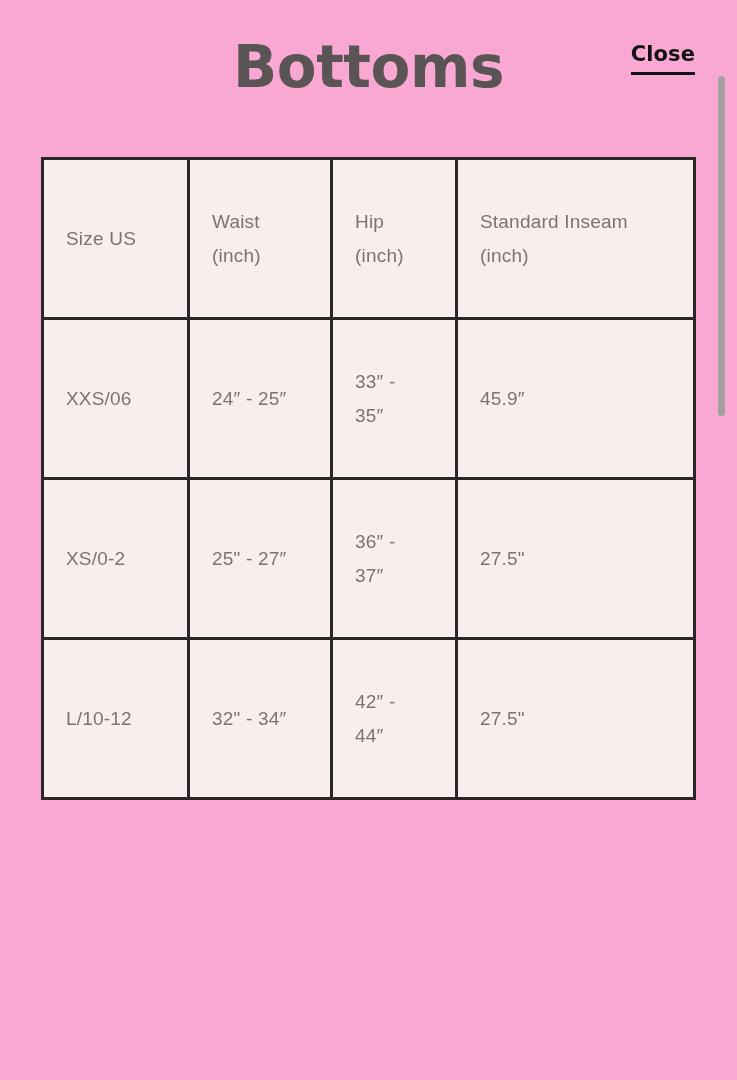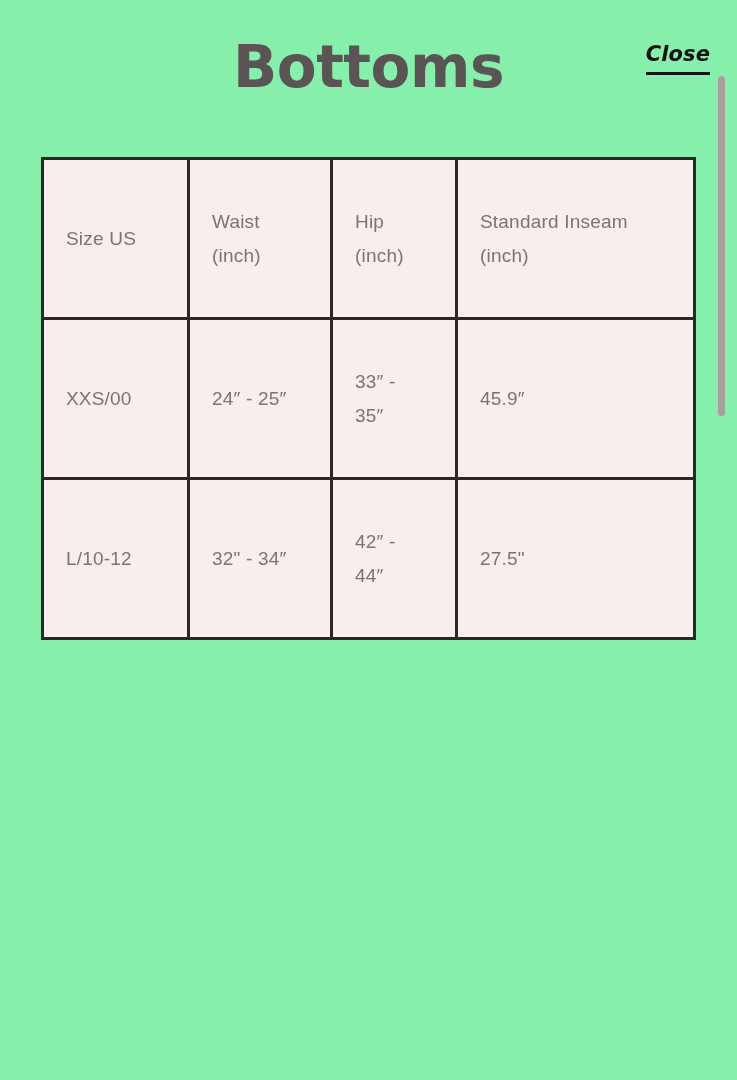--- a/index.html
+++ b/index.html
@@ -13,21 +13,21 @@
   body {
     background: #f8eeee;
     font-family: "Liberation Sans", sans-serif;
     position: relative;
   }
 
   #page {
     width: 737px;
     height: 1080px;
     position: relative;
-    background: #86efac;
+    background: #f9a8d4;
     overflow: hidden;
   }
 
   
   .header {
     position: relative;
     height: 152px;
   }
 
   .page-title {
@@ -39,26 +39,25 @@
     font-family: "DejaVu Sans", sans-serif;
     font-size: 58px;
     font-weight: 800;
     letter-spacing: -0.5px;
     color: #5a5454;
     line-height: 1;
   }
 
   .close-button {
     position: absolute;
-    right: 27px;
+    right: 42px;
     top: 43px;
     text-align: left;
     cursor: pointer;
     user-select: none;
-    font-style: italic;
   }
 
   .close-label {
     font-family: "DejaVu Sans", sans-serif;
     font-size: 21px;
     font-weight: 700;
     color: #131313;
     line-height: 1.05;
     letter-spacing: 0.1px;
   }
@@ -170,29 +169,38 @@
           </th>
           <th>
             <span class="cell-line">Standard Inseam</span>
             <span class="cell-line">(inch)</span>
           </th>
         </tr>
       </thead>
       <tbody>
 
         <tr>
-          <td>XXS/00</td>
+          <td>XXS/06</td>
           <td>24″ - 25″</td>
           <td>
             <span class="cell-line">33″ -</span>
             <span class="cell-line">35″</span>
           </td>
           <td>45.9″</td>
         </tr>
 
+        <tr>
+          <td>XS/0-2</td>
+          <td>25" - 27″</td>
+          <td>
+            <span class="cell-line">36″ -</span>
+            <span class="cell-line">37″</span>
+          </td>
+          <td>27.5"</td>
+        </tr>
 
 
 
         <tr>
           <td>L/10-12</td>
           <td>32" - 34″</td>
           <td>
             <span class="cell-line">42″ -</span>
             <span class="cell-line">44″</span>
           </td>

